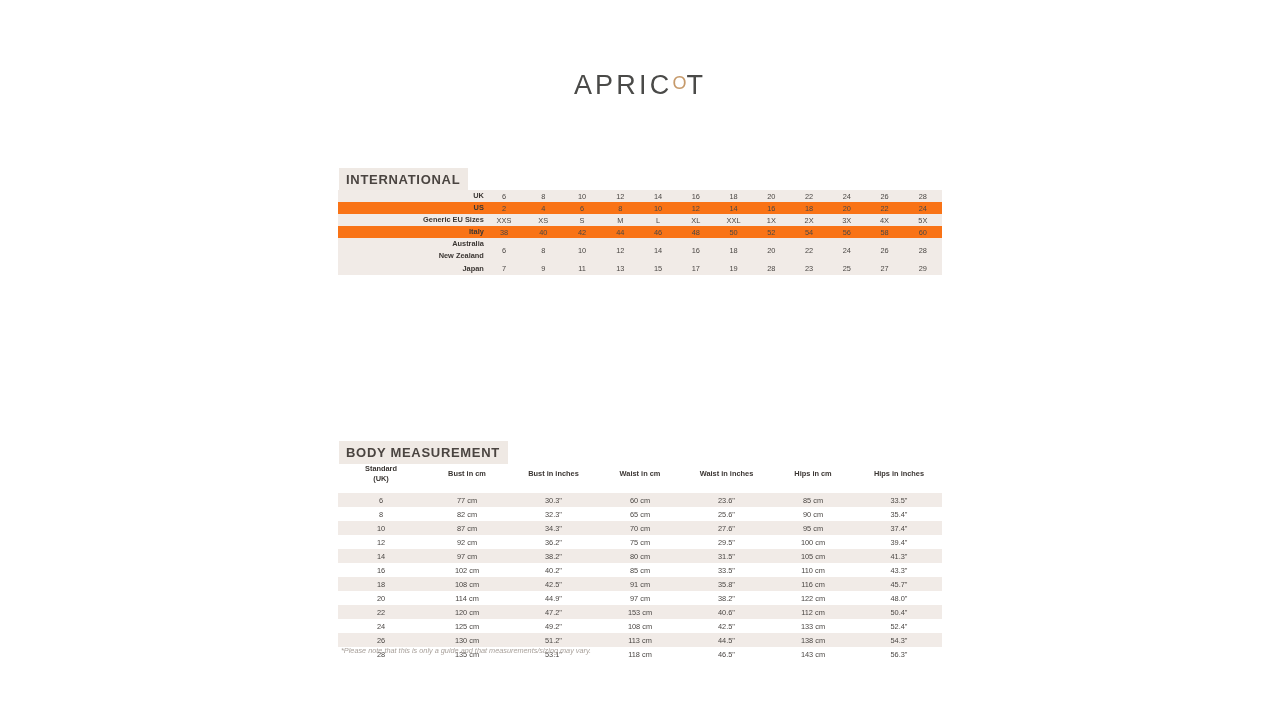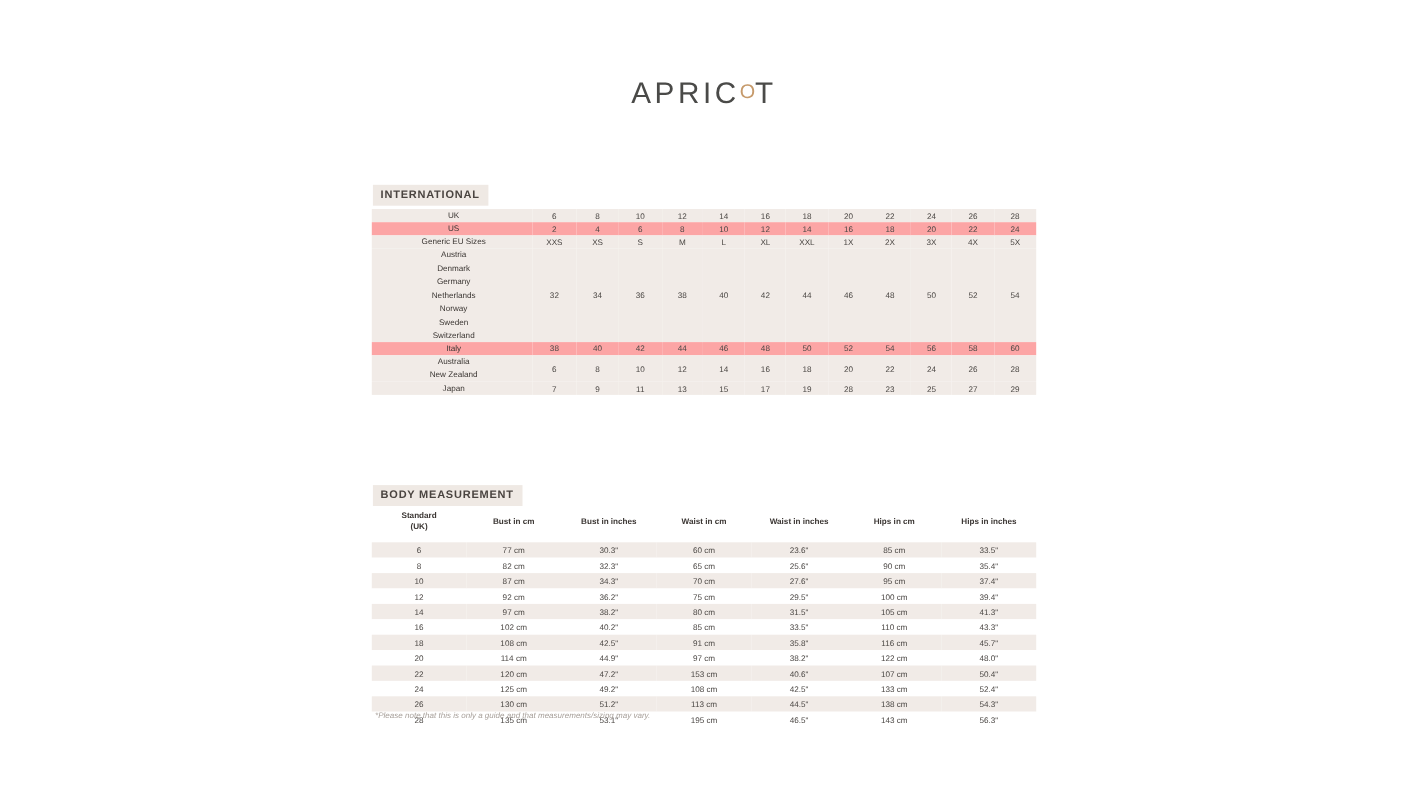--- a/index.html
+++ b/index.html
@@ -37,21 +37,21 @@
     font-size: 18px;
     vertical-align: 5px;
     letter-spacing: 0;
   }
 
   
   .section-tag {
     position: absolute;
     background: #efe9e4;
     color: #4a4440;
-    font-size: 10px;
+    font-size: 13px;
     font-weight: bold;
     letter-spacing: 0.7px;
     padding: 4px 8px 4px 7px;
   }
   #tag-international { left: 339px; top: 168px; }
   #tag-body { left: 339px; top: 441px; }
 
   
   .intl {
     position: absolute;
@@ -60,32 +60,32 @@
     width: 604px;
     border-collapse: collapse;
     table-layout: fixed;
   }
   .intl td {
     font-size: 7.4px;
     padding: 0;
     vertical-align: middle;
   }
   .intl td.lbl {
-    font-weight: normal;
+    font-weight: bold;
     color: #3b3633;
     padding-left: 3px;
-    text-align: center;
+    text-align: right;
     line-height: 12.1px;
   }
   .intl td.val {
     text-align: center;
     color: #4b4744;
   }
   .intl tr.shade td { background: #f1ebe7; }
-  .intl tr.plain td { background: #fca5a5; }
+  .intl tr.plain td { background: #f97316; }
   .intl .multi { line-height: 12.1px; }
 
   
   .body-tbl {
     position: absolute;
     left: 338px;
     top: 461px;
     width: 604px;
     border-collapse: collapse;
     table-layout: fixed;
@@ -181,35 +181,20 @@
           <td class="val">S</td>
           <td class="val">M</td>
           <td class="val">L</td>
           <td class="val">XL</td>
           <td class="val">XXL</td>
           <td class="val">1X</td>
           <td class="val">2X</td>
           <td class="val">3X</td>
           <td class="val">4X</td>
           <td class="val">5X</td>
-        </tr>
-        <tr class="shade">
-          <td class="lbl multi">Austria<br>Denmark<br>Germany<br>Netherlands<br>Norway<br>Sweden<br>Switzerland</td>
-          <td class="val">32</td>
-          <td class="val">34</td>
-          <td class="val">36</td>
-          <td class="val">38</td>
-          <td class="val">40</td>
-          <td class="val">42</td>
-          <td class="val">44</td>
-          <td class="val">46</td>
-          <td class="val">48</td>
-          <td class="val">50</td>
-          <td class="val">52</td>
-          <td class="val">54</td>
         </tr>
         <tr class="plain">
           <td class="lbl">Italy</td>
           <td class="val">38</td>
           <td class="val">40</td>
           <td class="val">42</td>
           <td class="val">44</td>
           <td class="val">46</td>
           <td class="val">48</td>
           <td class="val">50</td>
@@ -347,21 +332,21 @@
           <td>38.2"</td>
           <td>122 cm</td>
           <td>48.0"</td>
         </tr>
         <tr class="shade">
           <td>22</td>
           <td>120 cm</td>
           <td>47.2"</td>
           <td>153 cm</td>
           <td>40.6"</td>
-          <td>107 cm</td>
+          <td>112 cm</td>
           <td>50.4"</td>
         </tr>
         <tr class="plain">
           <td>24</td>
           <td>125 cm</td>
           <td>49.2"</td>
           <td>108 cm</td>
           <td>42.5"</td>
           <td>133 cm</td>
           <td>52.4"</td>
@@ -372,21 +357,21 @@
           <td>51.2"</td>
           <td>113 cm</td>
           <td>44.5"</td>
           <td>138 cm</td>
           <td>54.3"</td>
         </tr>
         <tr class="plain">
           <td>28</td>
           <td>135 cm</td>
           <td>53.1"</td>
-          <td>195 cm</td>
+          <td>118 cm</td>
           <td>46.5"</td>
           <td>143 cm</td>
           <td>56.3"</td>
         </tr>
       </tbody>
   </table>
 
   <div class="footnote">*Please note that this is only a guide and that measurements/sizing may vary.</div>
 </div>
 

